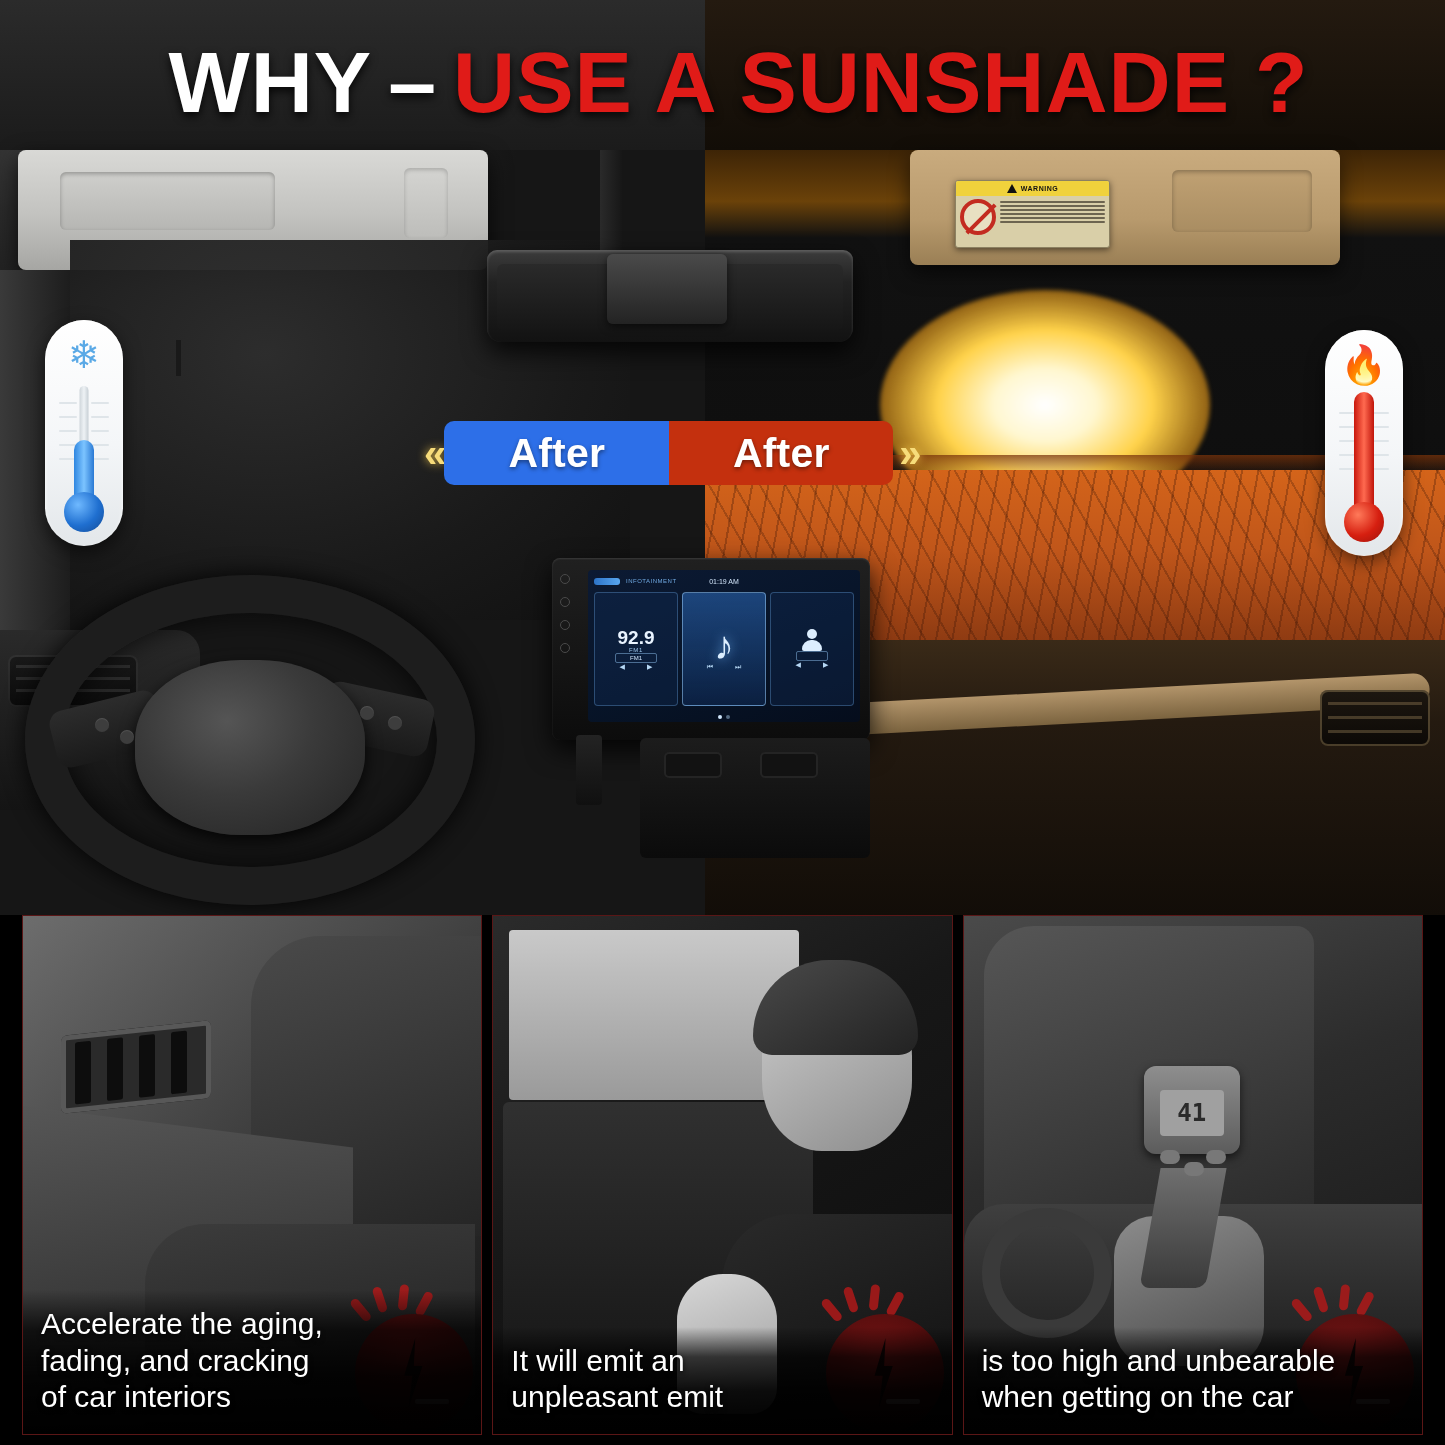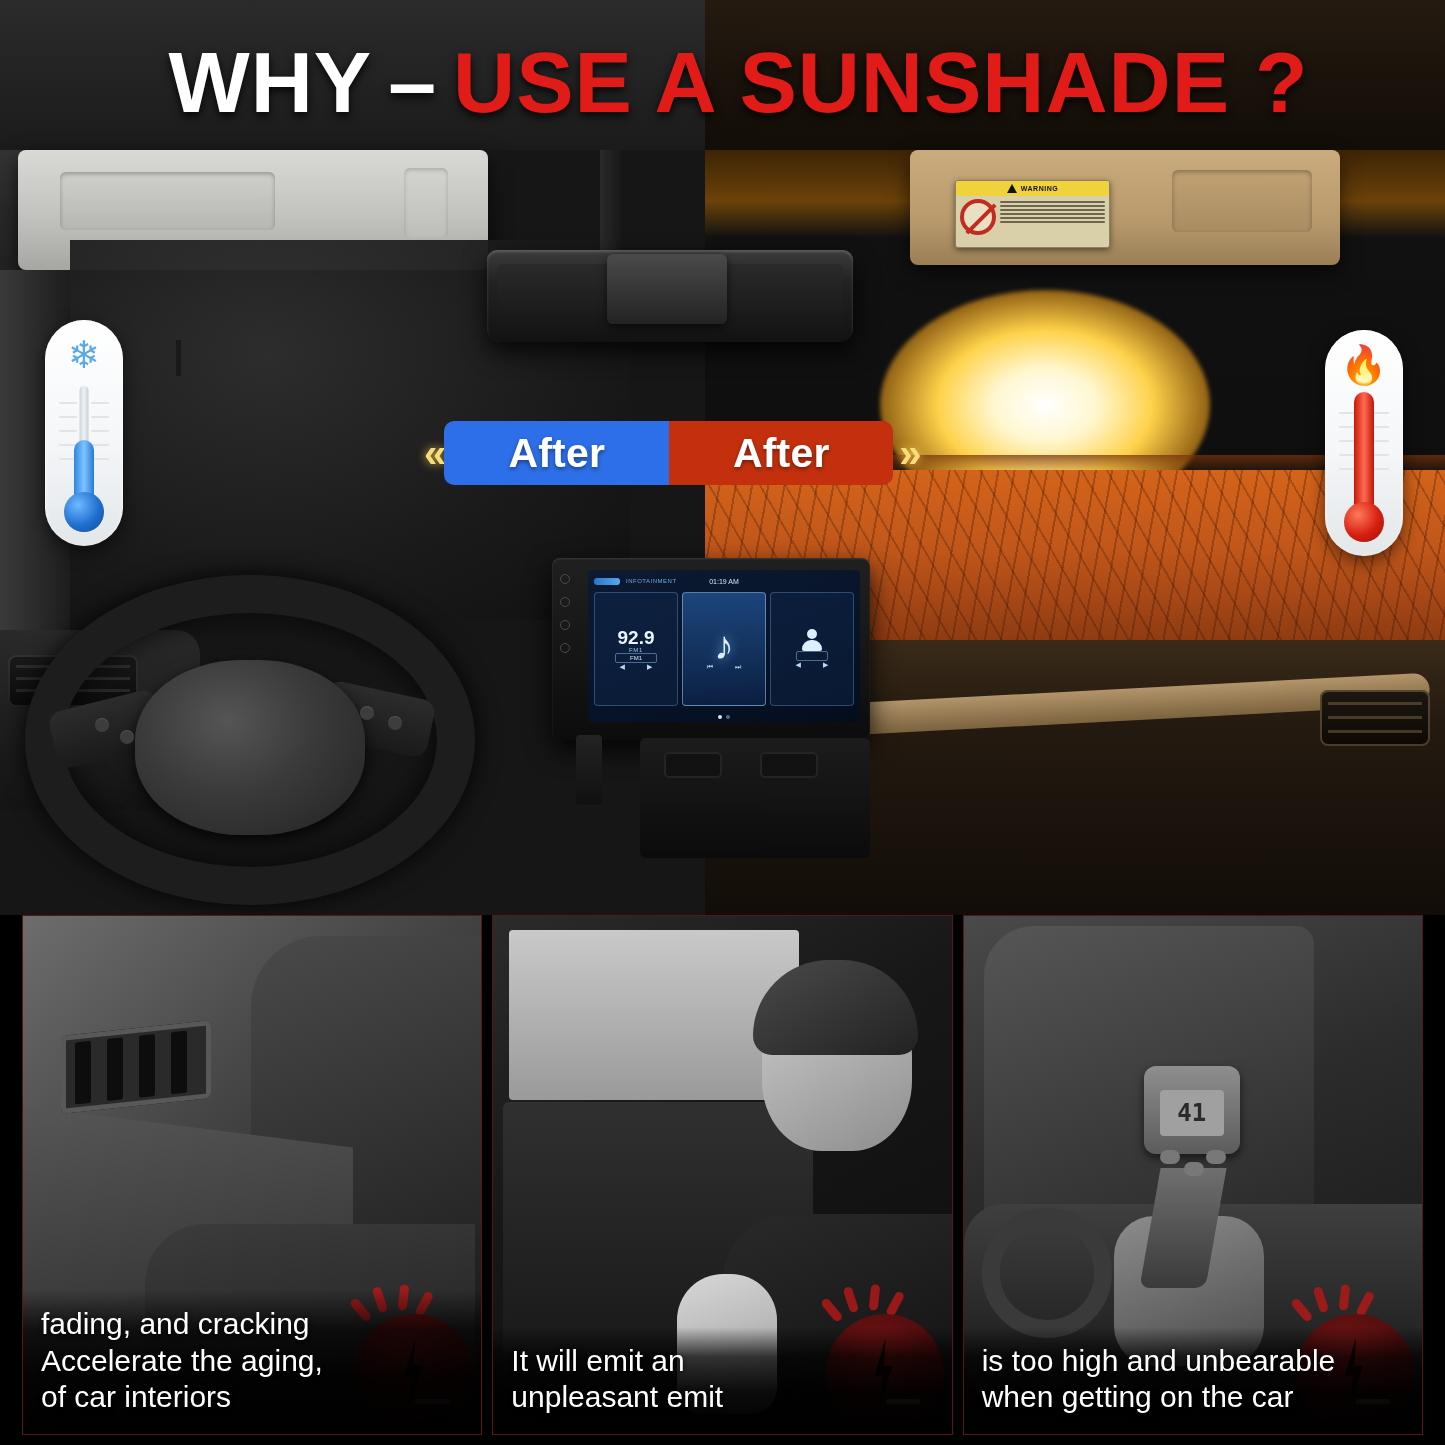--- a/index.html
+++ b/index.html
@@ -548,22 +548,22 @@
       </div>
       <div class="danger-rays">
         <i style="transform:rotate(-40deg)"></i>
           <i style="transform:rotate(-18deg)"></i>
         <i style="transform:rotate(6deg)"></i>
           <i style="transform:rotate(28deg)"></i>
       </div>
       <div class="danger"></div>
       <div class="dash-mark"></div>
       <div class="cap">
+        <div>Accelerate the aging,</div>
         <div>fading, and cracking</div>
-        <div>Accelerate the aging,</div>
         <div>of car interiors</div>
       </div>
     </div>
 
     <div class="panel">
       <div class="ph p2">
         <div class="p2-window"></div>
         <div class="p2-door"></div>
         <div class="p2-body"></div>
         <div class="p2-head"></div>

